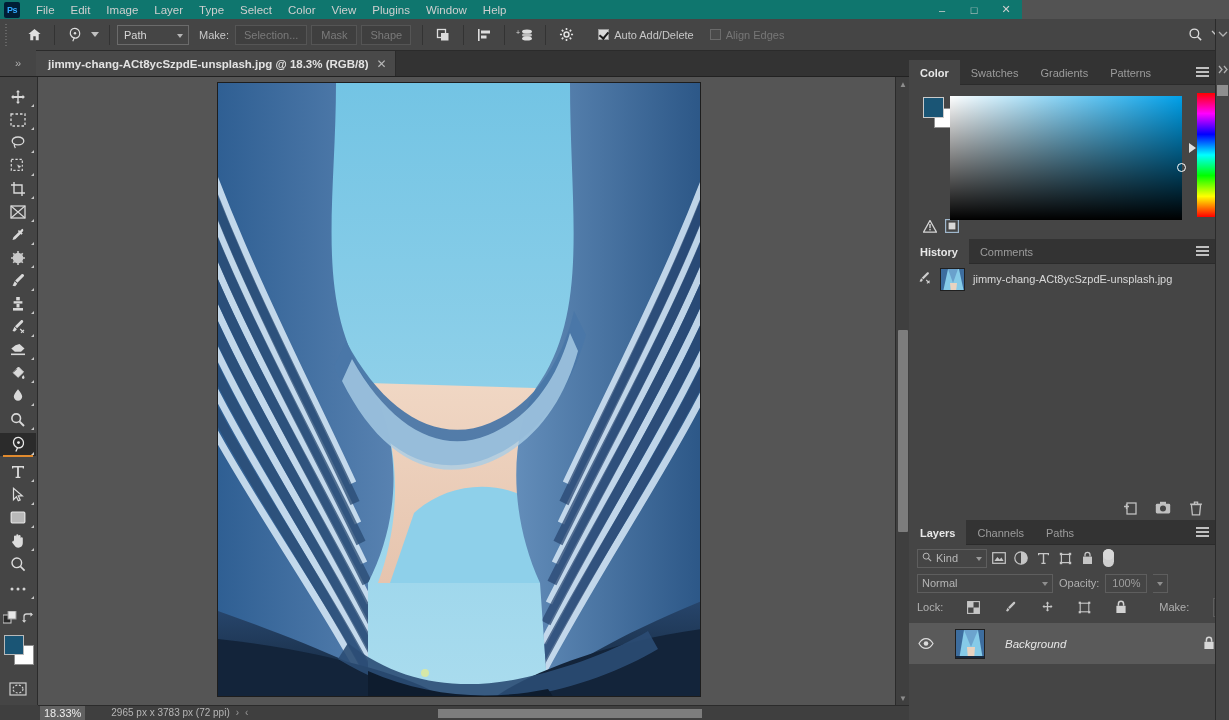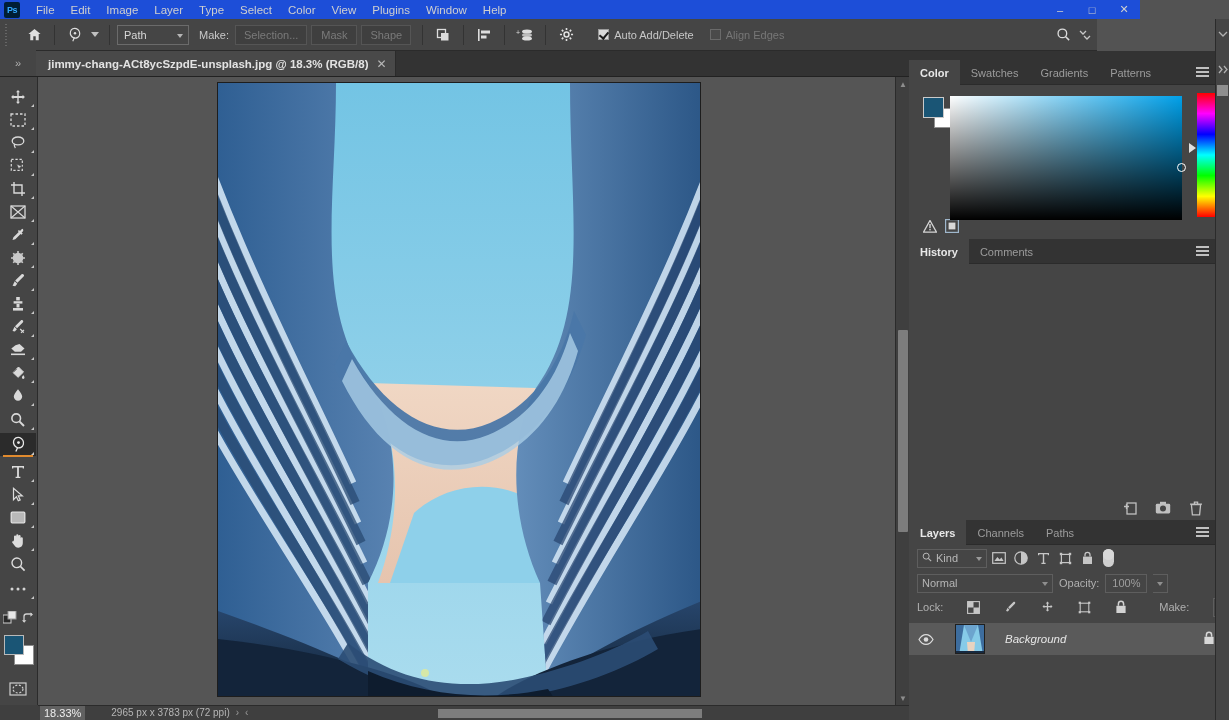--- a/index.html
+++ b/index.html
@@ -1,33 +1,33 @@
 <!DOCTYPE html>
 <html><head>
 <meta charset="utf-8">
 <style>
   * { box-sizing: border-box; margin:0; padding:0; }
   html,body { width:1229px; height:720px; overflow:hidden; background:#535353;
               font-family:"Liberation Sans", sans-serif; }
   body { position:relative; color:#c9c9c9; font-size:11px; }
 
   
-  #titlebar { position:absolute; left:0; top:0; width:1140px; height:19px;
-              background:#1d4ed8; display:flex; align-items:flex-start; }
+  #titlebar { position:absolute; left:0; top:0; width:1022px; height:19px;
+              background:#0f766e; display:flex; align-items:flex-start; }
   #menubar { display:flex; align-items:center; height:19px; padding-left:4px; }
   .ps-logo { width:16px; height:16px; background:#001e36; border-radius:2px;
              color:#31a8ff; font-size:9px; font-weight:bold; display:flex;
              align-items:center; justify-content:center; margin-right:8px; letter-spacing:-.5px;}
   .menu-item { padding:2px 8px; font-size:11.5px; color:#cfcfcf; cursor:default; }
   #wincontrols { position:absolute; right:0; top:0; height:19px; display:flex; }
   .wbtn { width:32px; height:19px; display:flex; align-items:center; justify-content:center;
           color:#d0d0d0; font-size:11px; }
 
   
-  #optionsbar { position:absolute; left:0; top:19px; width:1097px; height:32px;
+  #optionsbar { position:absolute; left:0; top:19px; width:1229px; height:32px;
                 background:#454545; border-bottom:1px solid #2b2b2b;
                 display:flex; align-items:center; padding-left:4px; }
   .grip { width:6px; height:22px; margin-right:3px;
           background-image:repeating-linear-gradient(to bottom,#6e6e6e 0 1px,transparent 1px 3px);
           background-size:2px 100%; background-repeat:no-repeat; background-position:1px 0; opacity:.8;}
   .ob-sep { width:1px; height:20px; background:#333; margin:0 7px; }
   .ob-icon { width:26px; height:24px; display:flex; align-items:center; justify-content:center;
              color:#cfcfcf; }
   .ob-label { font-size:11px; color:#c8c8c8; margin-right:6px; }
   .ob-select { height:20px; background:#454545; border:1px solid #6b6b6b; color:#d8d8d8;
@@ -167,21 +167,21 @@
   .numfield { width:42px; height:19px; border:1px solid #5e5e5e; background:#454545;
               color:#9e9e9e; font-size:11px; display:flex; align-items:center;
               justify-content:center;}
   .spin { width:15px; height:19px; border:1px solid #5e5e5e; border-left:none; background:#454545;
           position:relative; }
   .spin:after { content:""; position:absolute; left:4px; top:7px;
                 border-left:3.5px solid transparent; border-right:3.5px solid transparent;
                 border-top:4px solid #8f8f8f; }
   .lockrow { height:24px; display:flex; align-items:center; padding:0 8px; gap:24px; }
   .lbl { font-size:11px; color:#b0b0b0; }
-  .layer-row { height:32px; display:flex; align-items:center; background:#5a5a5a;
+  .layer-row { height:41px; display:flex; align-items:center; background:#5a5a5a;
                margin:4px 0 0 0; padding:0 0 0 8px; gap:20px; }
   .eye { width:18px; display:flex; justify-content:center; color:#d7d7d7; }
   .layer-thumb { width:30px; height:30px; border:1px solid #1f1f1f; overflow:hidden;
                  position:relative; }
   .layer-name { font-size:11.5px; font-style:italic; color:#e6e6e6; flex:1; }
 </style>
 </head>
 <body>
 
 <div id="titlebar">
@@ -641,20 +641,39 @@
     </div>
   </div>
 
   <div id="historypanel" class="panel">
     <div class="panel-tabs">
       <div class="ptab active">History</div>
       <div class="ptab">Comments</div>
       <div class="pmenu"></div>
     </div>
     <div id="historylist">
+      <div class="hist-row">
+        <span>
+          <svg width="15" height="15" viewBox="0 0 16 16">
+              <path d="M12.4 1.6c.5.5.5 1.2 0 1.7l-5.6 5.6-1.7-1.7 5.6-5.6c.5-.5 1.2-.5 1.7 0z" fill="#cfcfcf"></path>
+              <path d="M4.4 7.6l2 2-1.7 1.9-2-.3z" fill="#cfcfcf"></path>
+              <path d="M9.8 9.6l3.6 3.4M10.6 13.2l2.8-2.8" stroke="#cfcfcf" stroke-width="1.2"></path>
+            </svg>
+        </span>
+        <span class="hist-thumb">
+          <svg width="25" height="23" viewBox="0 0 25 23">
+              <rect width="25" height="23" fill="#86cbe8"></rect>
+              <path d="M0 0h7L2 23H0z" fill="#3d6d9e"></path>
+              <path d="M25 0h-7l5 23h2z" fill="#3d6d9e"></path>
+              <path d="M7 0l5 14 5-14z" fill="#5e8fc0" opacity=".7"></path>
+              <path d="M9 14h7l-1 9h-5z" fill="#e8d3c0"></path>
+            </svg>
+        </span>
+        <span class="hist-label">jimmy-chang-ACt8ycSzpdE-unsplash.jpg</span>
+      </div>
     </div>
     <div class="hist-foot">
       <span class="ficon">
         <svg width="16" height="15" viewBox="0 0 16 15">
             <rect x="5" y="2" width="9" height="11" fill="none" stroke="#c0c0c0" stroke-width="1.3"></rect>
             <path d="M2 5.5h5M4.5 3v5" stroke="#c0c0c0" stroke-width="1.3"></path>
           </svg>
       </span>
       <span class="ficon">
         <svg width="16" height="14" viewBox="0 0 16 14">

